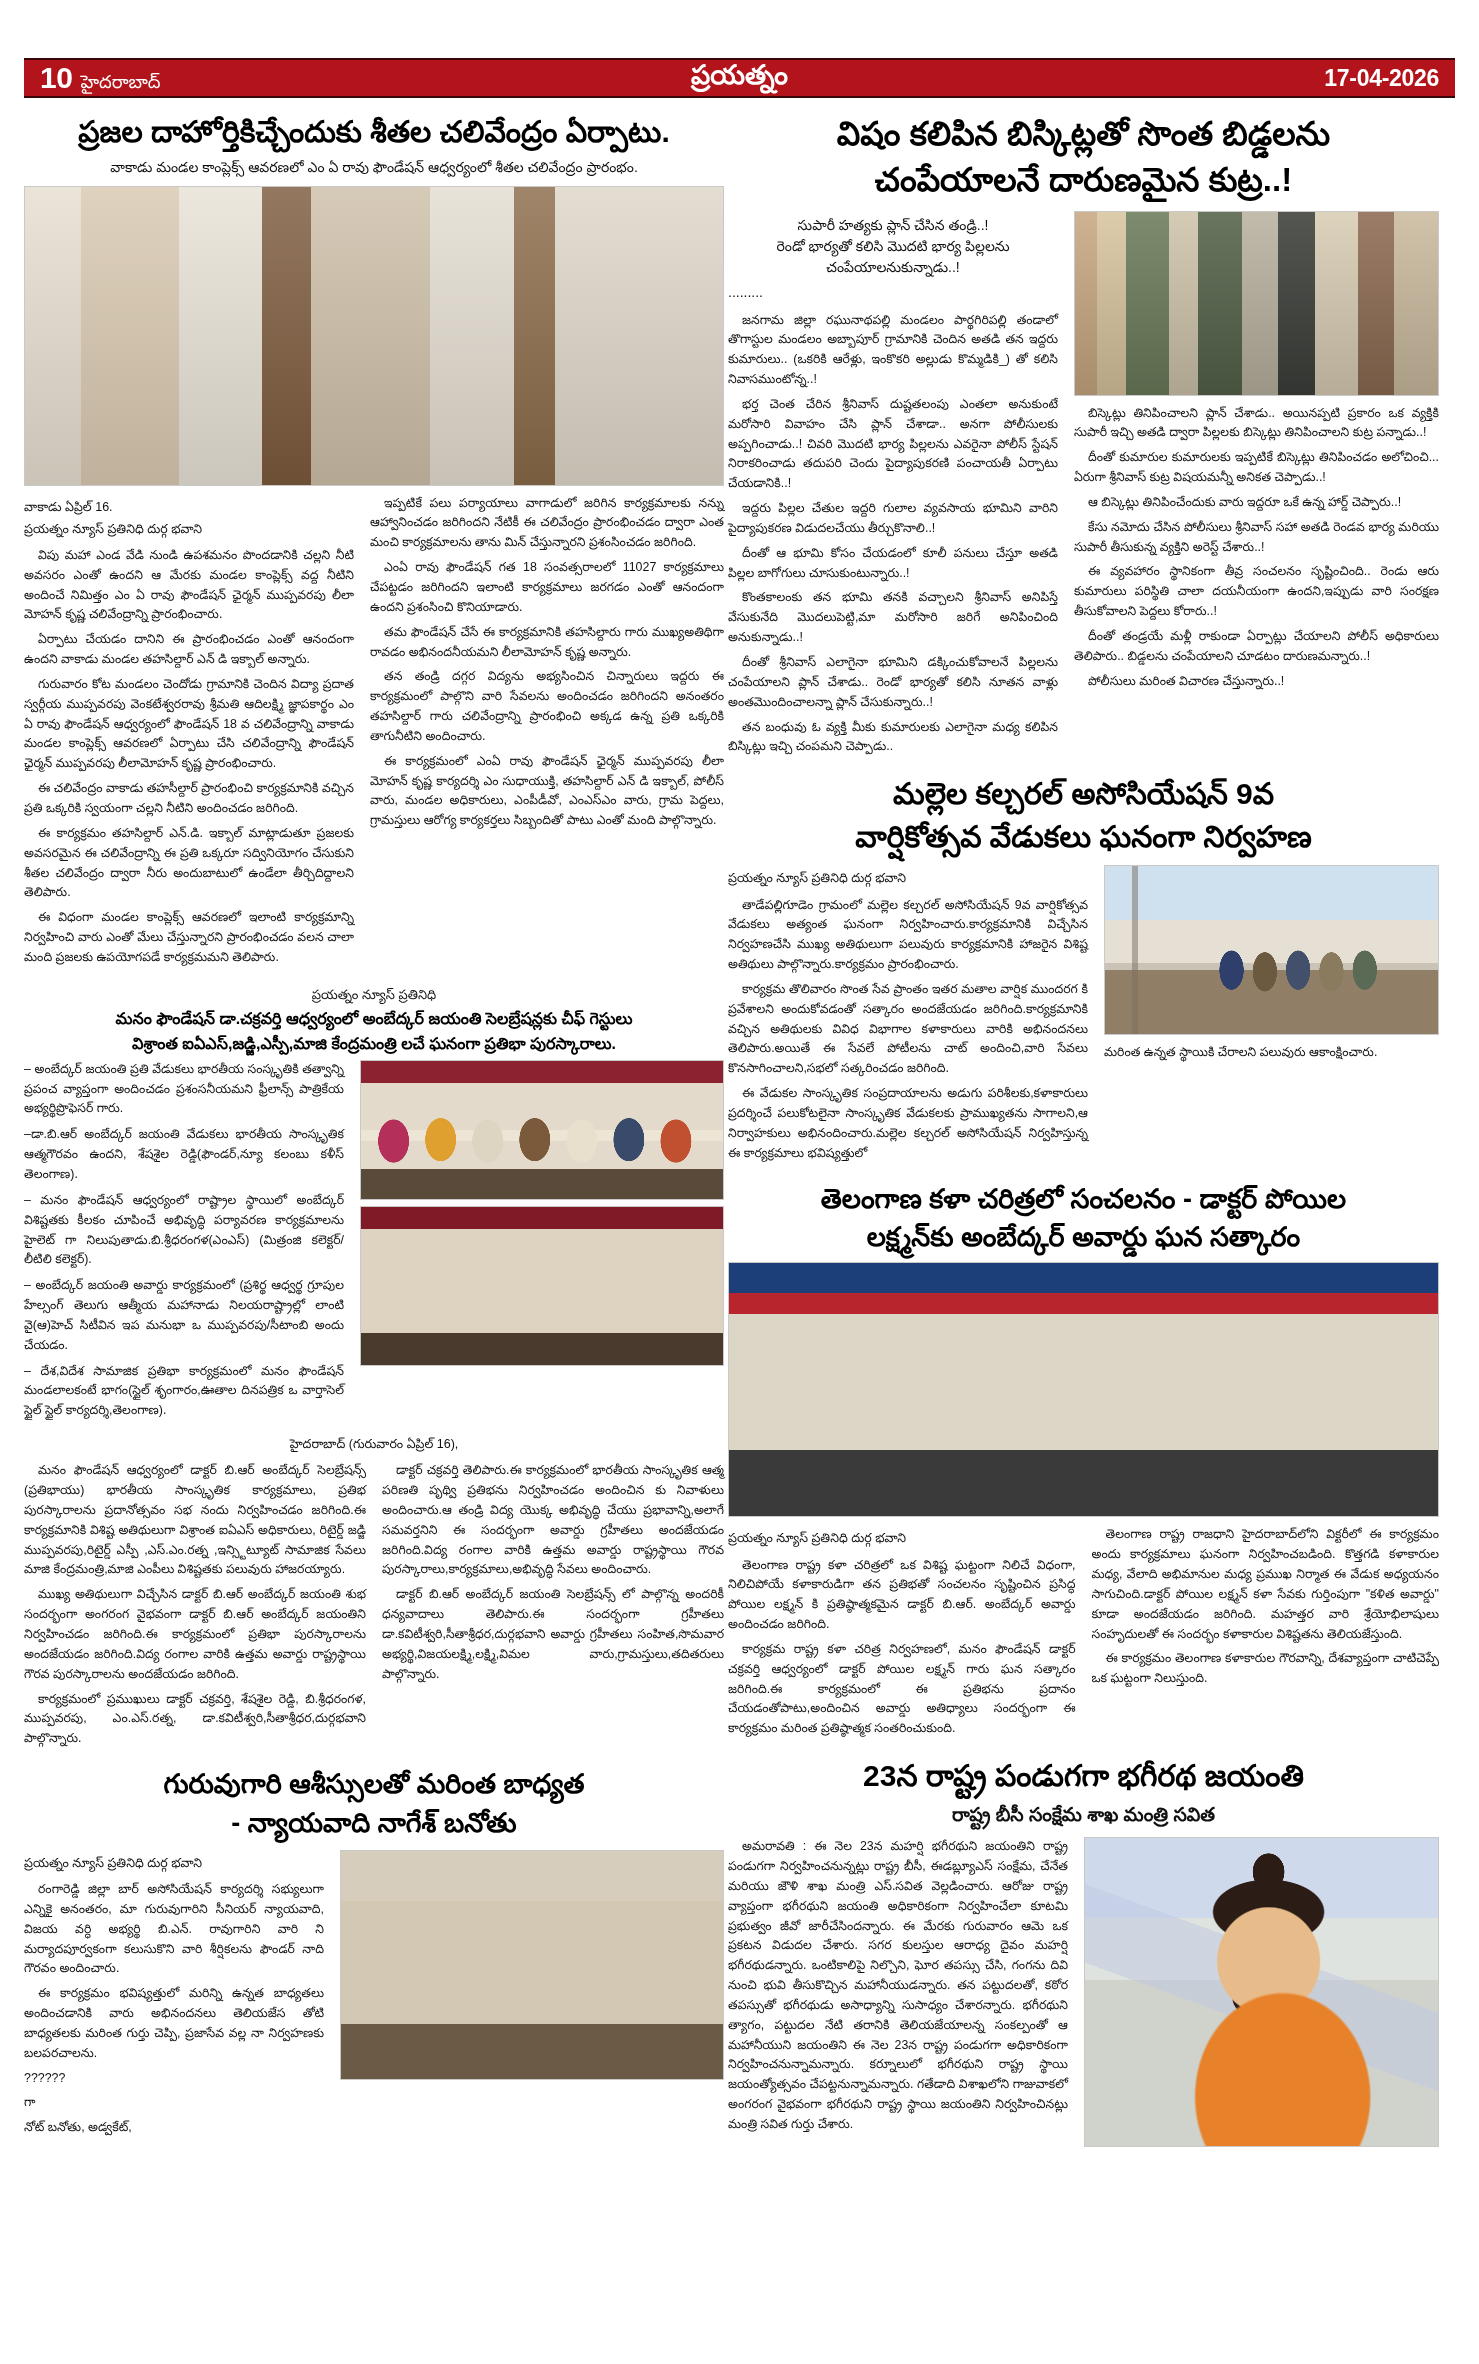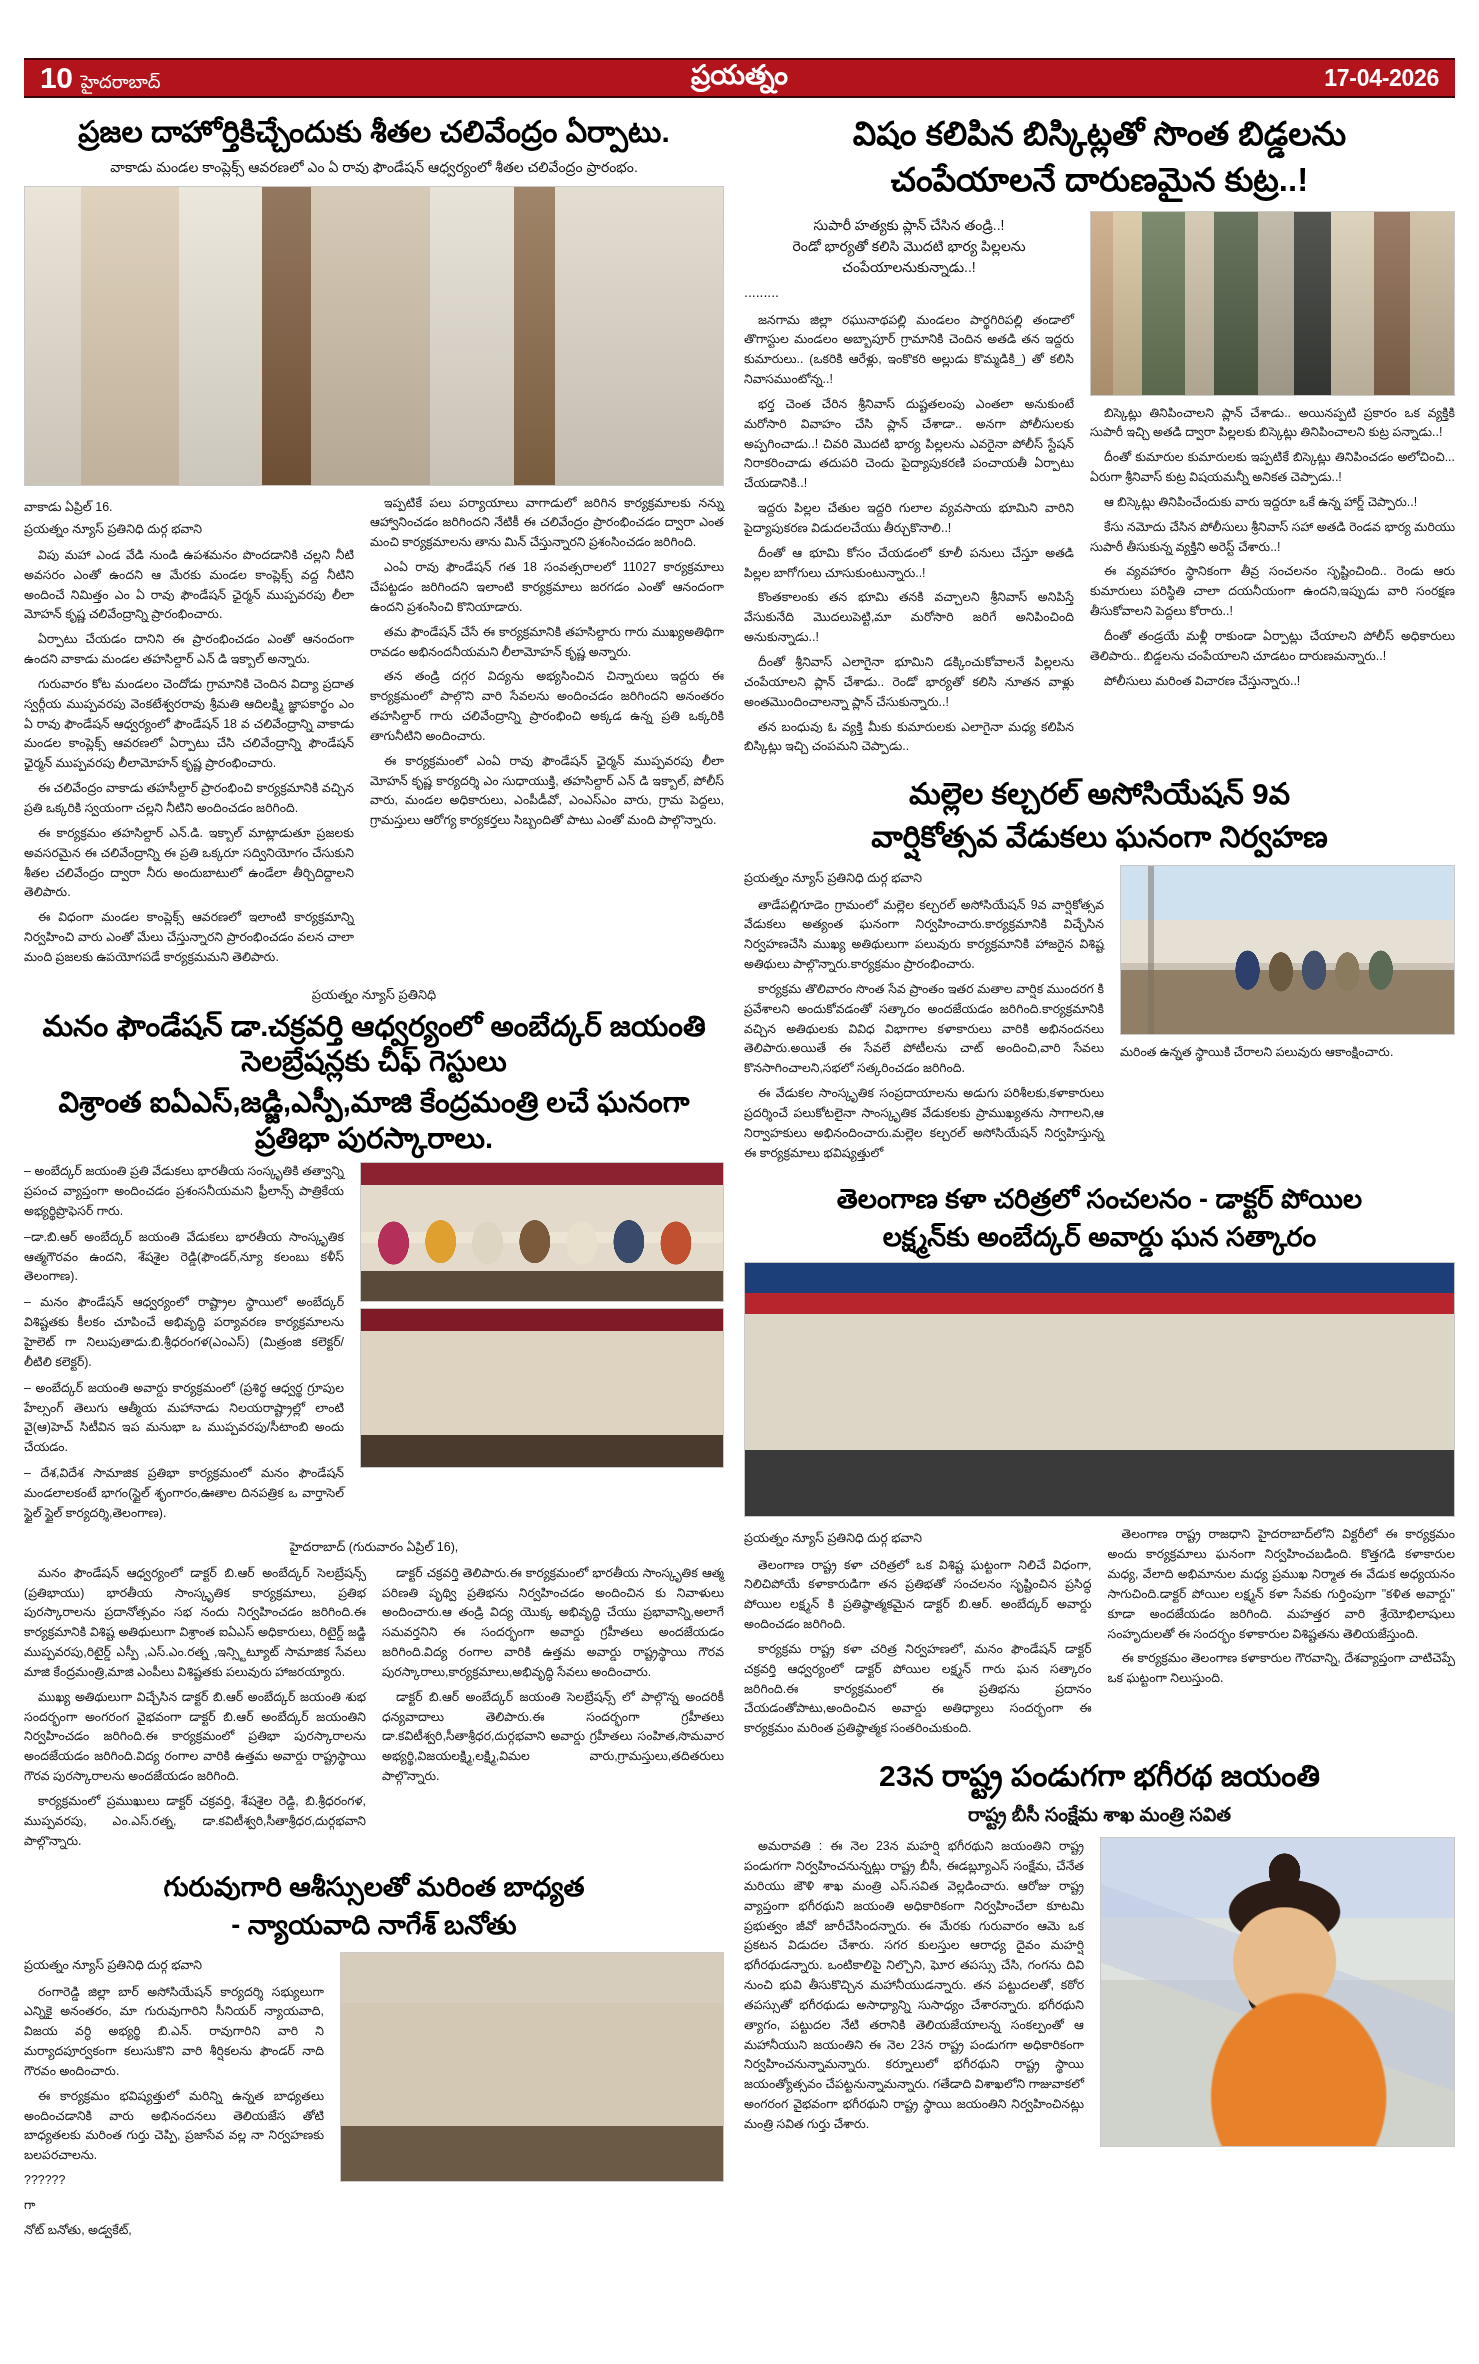--- a/index.html
+++ b/index.html
@@ -44,39 +44,39 @@
   .mh-title {
     font-size: 27px; font-weight: bold;
     position: absolute; left: 50%; transform: translateX(-50%);
     color: #fff;
   }
   .mh-date { font-size: 23px; font-weight: bold; letter-spacing: -0.3px; }
 
   
   .body-grid {
     display: flex;
-    gap: 20px;
+    gap: 4px;
     margin-top: 16px;
     align-items: flex-start;
   }
   .col-left  { width: 700px; flex: 0 0 700px; }
   .col-right { width: 711px; flex: 0 0 711px; }
 
   
   .hl {
     text-align: center;
     font-weight: bold;
     line-height: 1.22;
     color: #000;
     margin: 0 0 6px 0;
   }
   .hl-xl  { font-size: 33px; }
   .hl-lg  { font-size: 30px; }
   .hl-md  { font-size: 27px; }
-  .hl-sm  { font-size: 29px; }
+  .hl-sm  { font-size: 16px; }
 
   .subhl {
     text-align: center;
     font-size: 14px;
     line-height: 1.5;
     margin: 4px 0 8px 0;
     color: #111;
   }
   .kicker {
     text-align: center;

